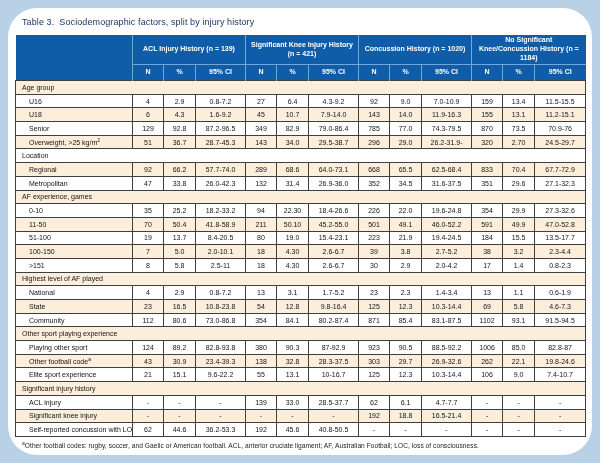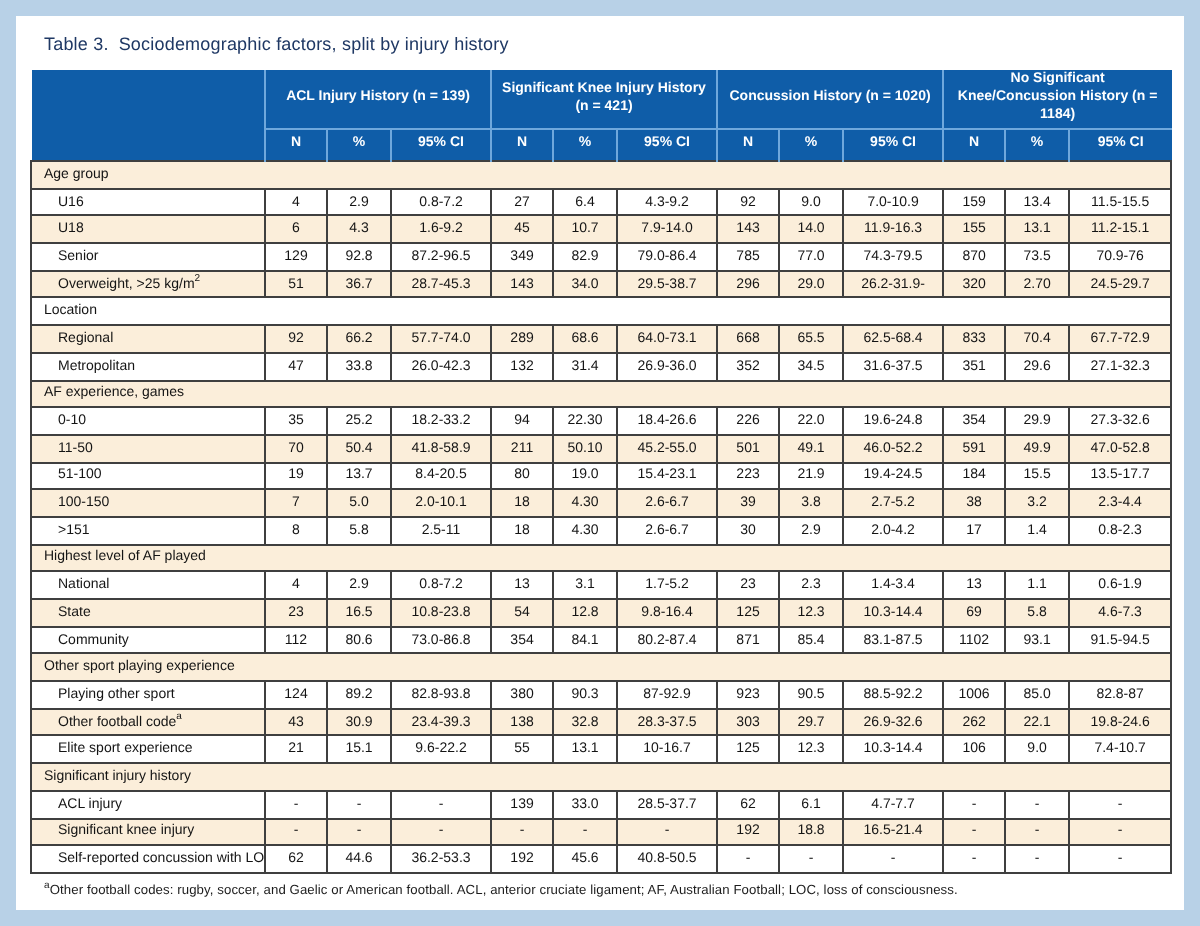--- a/index.html
+++ b/index.html
@@ -10,20 +10,21 @@
     position: relative;
     overflow: hidden;
   }
   .card {
     position: absolute;
     left: 8px; top: 8px;
     width: 584px; height: 447px;
     background: #ffffff;
     box-sizing: border-box;
     padding: 6px 7px 12px 7px;
+    border-radius: 29px;
   }
   .title {
     font-size: 9px;
     color: #1f3864;
     margin: 3px 0 8px 7px;
     letter-spacing: 0.1px;
   }
   .title .caption { margin-left: 5px; }
 
   table {

